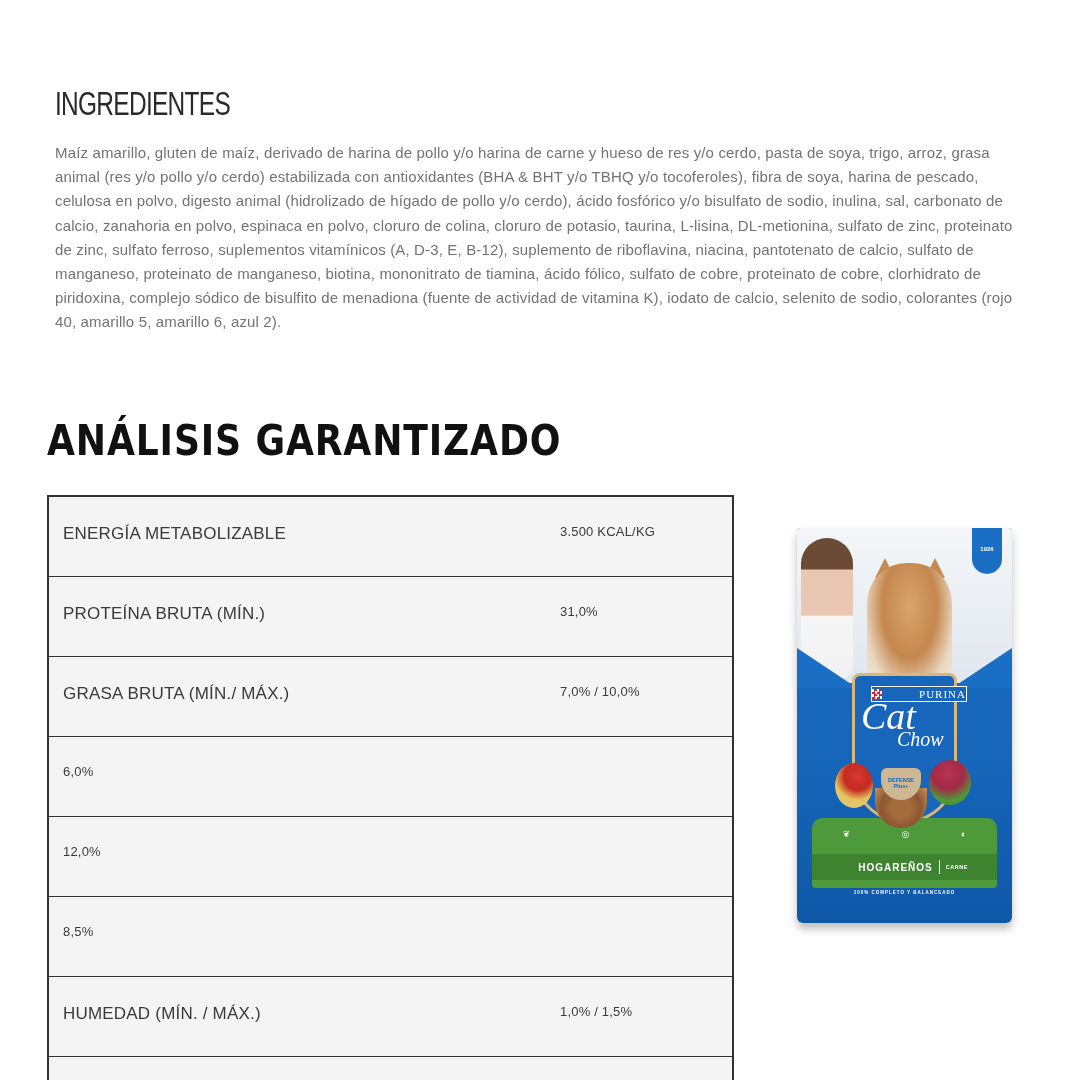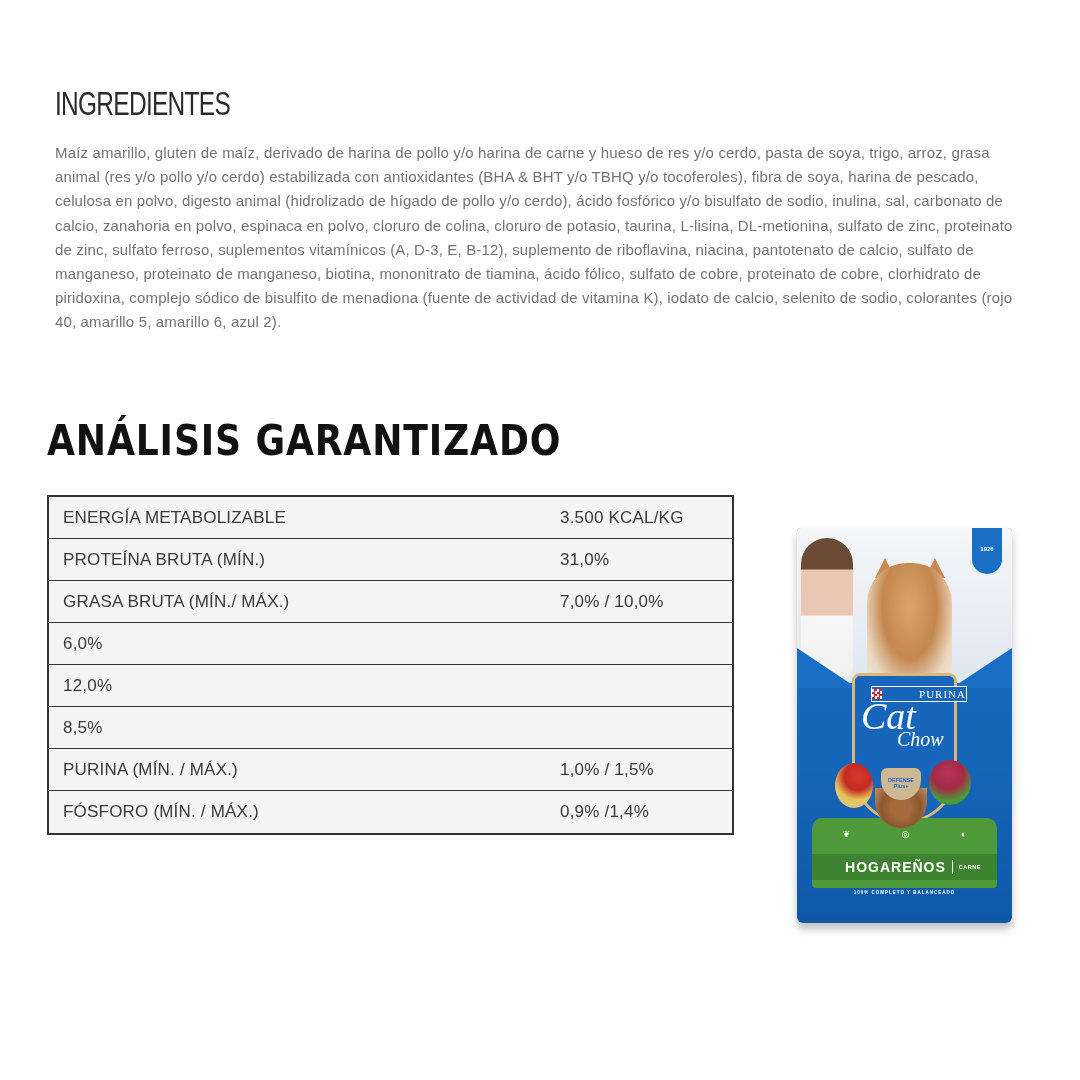--- a/index.html
+++ b/index.html
@@ -29,34 +29,35 @@
       transform: scaleX(0.86); transform-origin: left top;
       white-space: nowrap;
     }
 
     .analysis-table {
       position: absolute; left: 47px; top: 495px; width: 687px;
       border: 2px solid #333333; border-collapse: collapse;
       background: #f4f4f4;
     }
     .analysis-row {
-      display: flex; align-items: center; height: 42px;
+      display: flex; height: 53px;
       border-bottom: 1.5px solid #333333;
+      margin-top: 27px;
     }
     .analysis-row:last-child { border-bottom: none; }
     .analysis-label {
       width: 497px; padding-left: 14px;
       font-family: "Liberation Sans", sans-serif;
       font-size: 17px; color: #3a3a3a; letter-spacing: 0.2px;
       white-space: nowrap;
     }
     .analysis-value {
       flex: 1; padding-left: 14px;
       font-family: "Liberation Sans", sans-serif;
-      font-size: 17px; color: #3a3a3a; letter-spacing: 0.2px;
+      font-size: 13px; color: #3a3a3a; letter-spacing: 0.2px;
       white-space: nowrap;
     }
 
     
     .product-bag {
       position: absolute; left: 797px; top: 528px; width: 215px; height: 395px;
       border-radius: 4px 4px 6px 6px;
       background: linear-gradient(180deg, #1a6fc4 0%, #1565b8 60%, #0f58a8 100%);
       overflow: hidden;
       box-shadow: 0 6px 8px rgba(0,0,0,0.25);
@@ -151,21 +152,21 @@
       position: absolute; left: 20px; top: 296px; width: 175px; height: 20px;
       display: flex; justify-content: space-around; align-items: center;
       color: #ffffff; font-size: 9px;
     }
     .bag-hogar {
       position: absolute; left: 15px; top: 326px; width: 185px; height: 26px;
       background: #3e8430;
       display: flex; align-items: center; justify-content: center;
       color: #ffffff; font-family: "Liberation Sans", sans-serif;
     }
-    .bag-hogar-main { font-size: 14px; font-weight: 700; letter-spacing: 1px; margin-left: 17px; }
+    .bag-hogar-main { font-size: 10px; font-weight: 700; letter-spacing: 1px; margin-left: 17px; }
     .bag-hogar-sep { width: 1px; height: 14px; background: #ffffff; margin: 0 6px; }
     .bag-hogar-sub { font-size: 5.5px; font-weight: 700; letter-spacing: 0.5px; }
     .bag-complete {
       position: absolute; left: 0; top: 362px; width: 215px; text-align: center;
       color: #ffffff; font-size: 4.5px; font-weight: 700; letter-spacing: 1px;
       font-family: "Liberation Sans", sans-serif;
     }
   </style>
 </head>
 <body>
@@ -191,21 +192,21 @@
   <div class="analysis-row">
     <span class="analysis-value">6,0%</span>
   </div>
   <div class="analysis-row">
     <span class="analysis-value">12,0%</span>
   </div>
   <div class="analysis-row">
     <span class="analysis-value">8,5%</span>
   </div>
   <div class="analysis-row">
-    <span class="analysis-label">PURINA (MÍN. / MÁX.)</span>
+    <span class="analysis-label">HUMEDAD (MÍN. / MÁX.)</span>
     <span class="analysis-value">1,0% / 1,5%</span>
   </div>
   <div class="analysis-row">
     <span class="analysis-label">FÓSFORO (MÍN. / MÁX.)</span>
     <span class="analysis-value">0,9% /1,4%</span>
   </div>
 </div>
 
 <div class="product-bag">
   <div class="bag-photo"></div>

